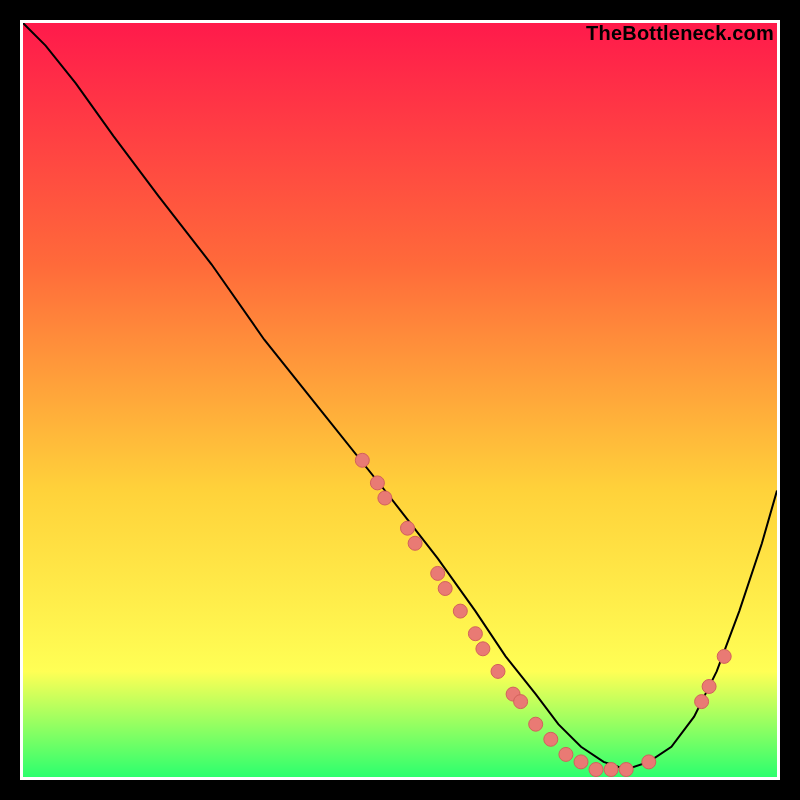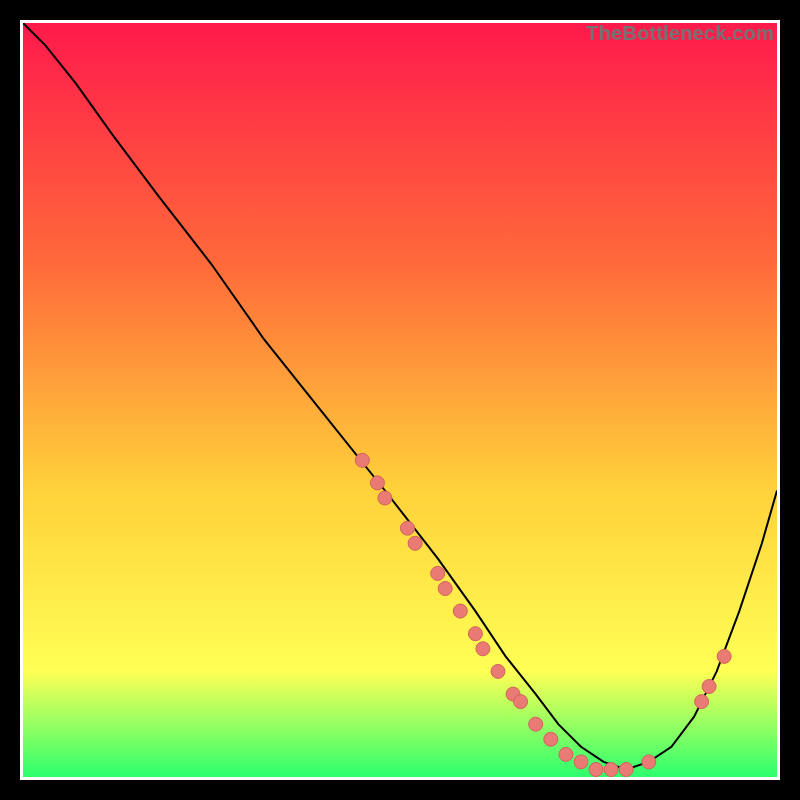--- a/index.html
+++ b/index.html
@@ -30,21 +30,21 @@
     display: block;
     width: 754px;
     height: 754px;
   }
   .watermark {
     position: absolute;
     right: 6px;
     top: 2px;
     font-size: 20px;
     font-weight: 600;
-    color: #737373;
+    color: #000000;
     letter-spacing: 0.2px;
     user-select: none;
   }
 </style>
 </head>
 <body>
 
 <div class="frame">
   <div class="plot">
     <svg viewBox="0 0 754 754" preserveAspectRatio="none">

